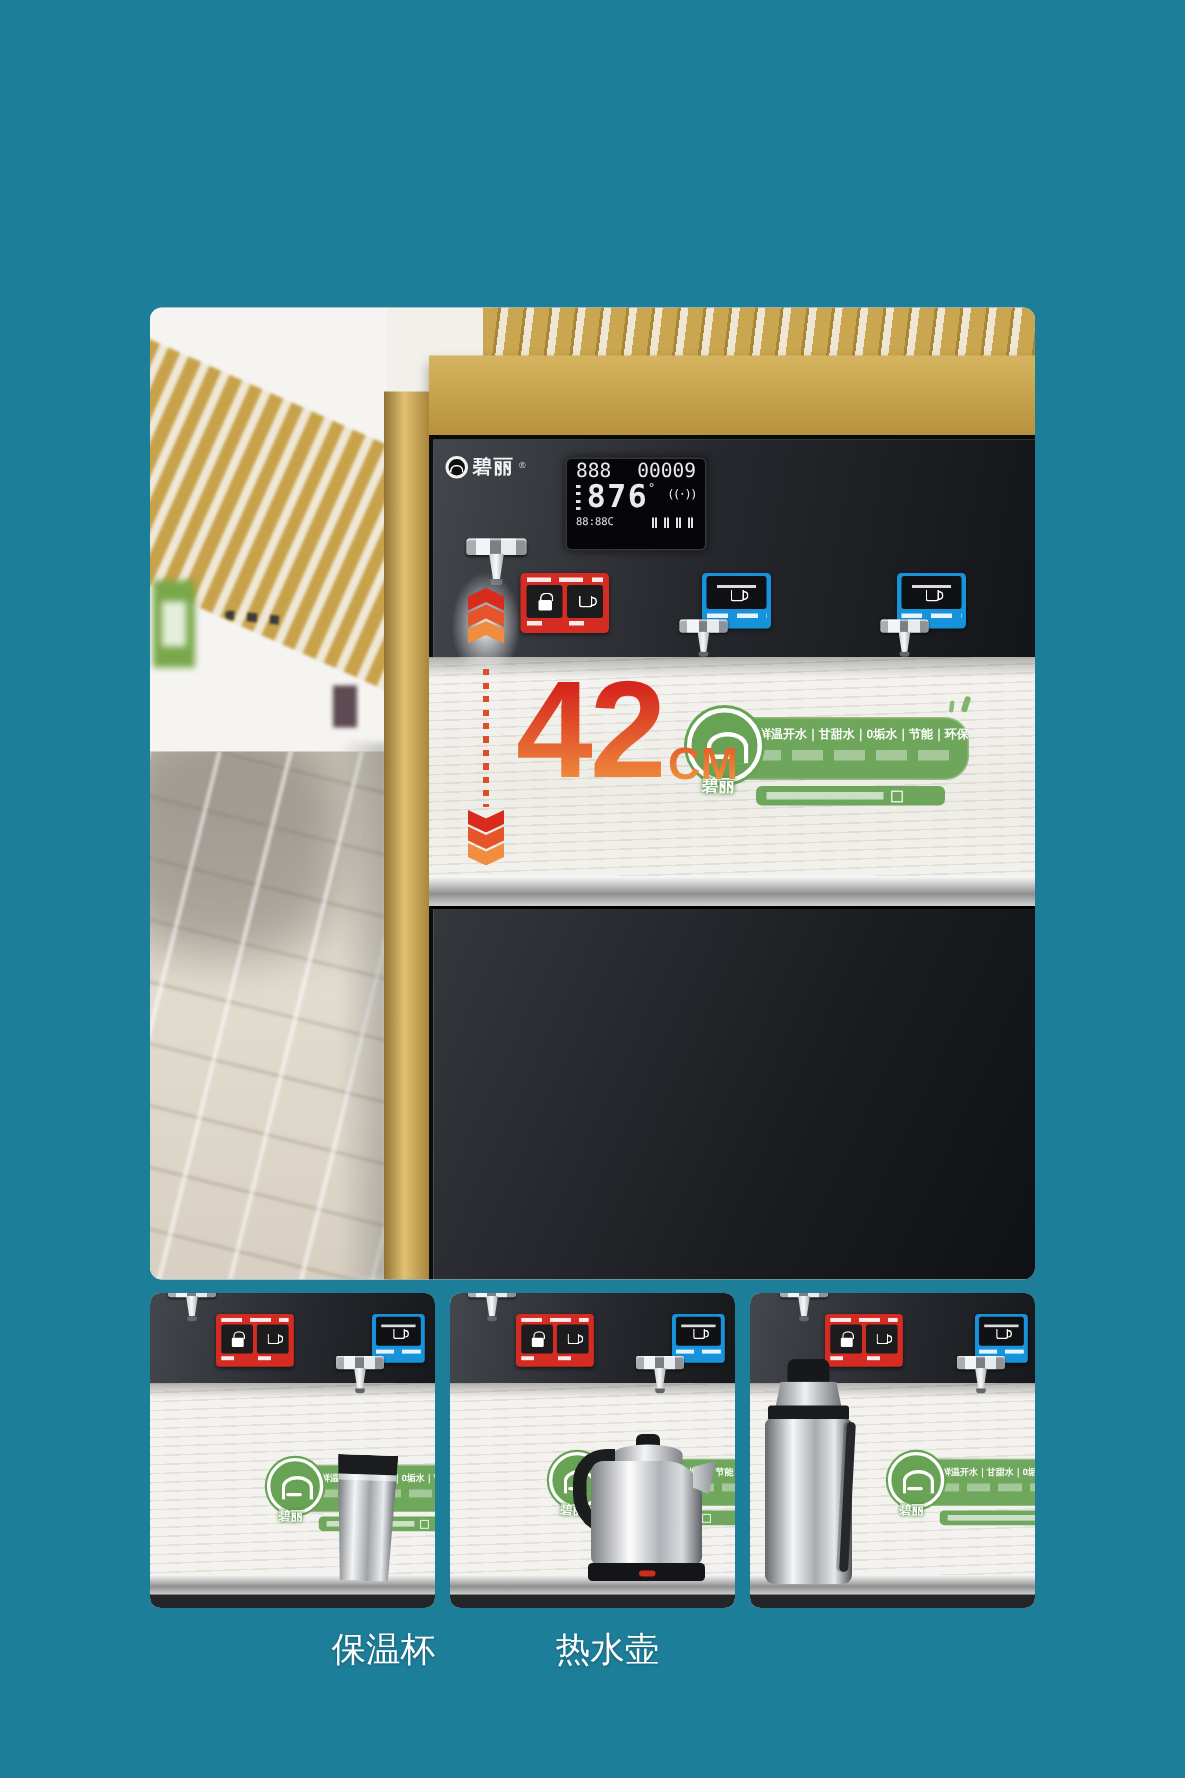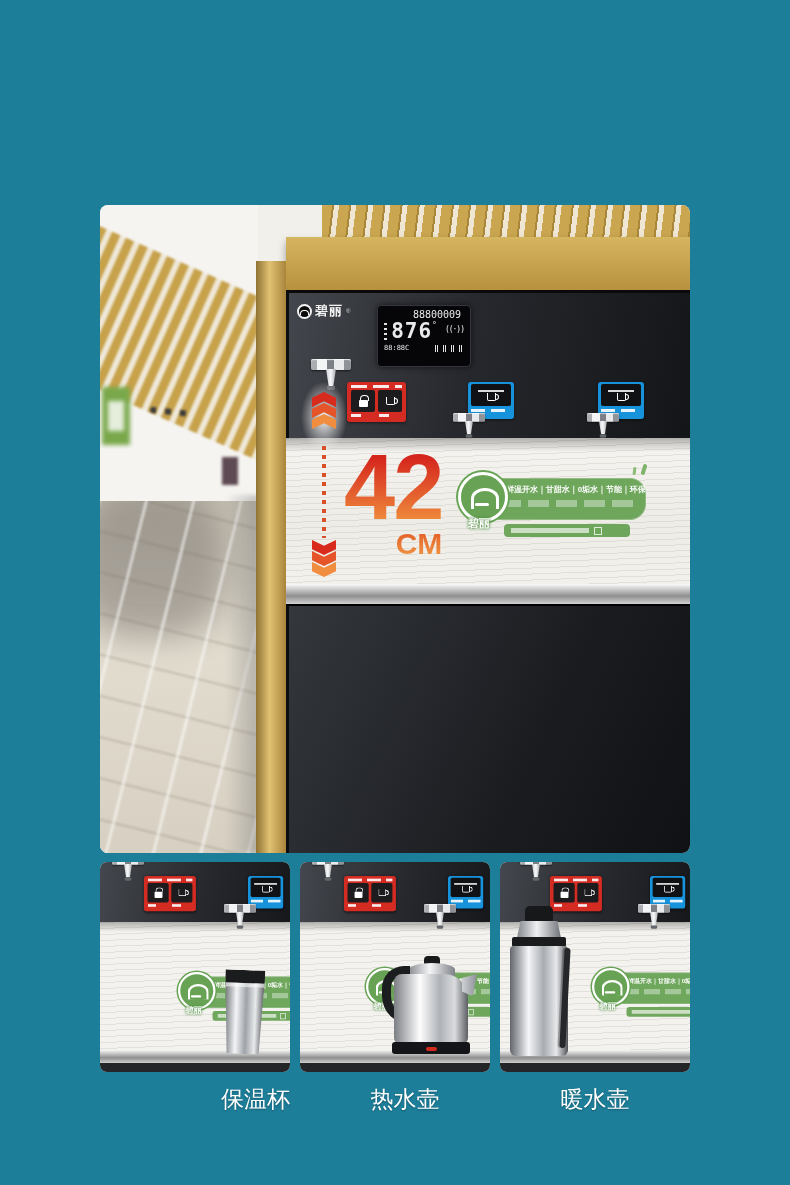--- a/index.html
+++ b/index.html
@@ -74,21 +74,21 @@
   .logo-circle { width:15px; height:15px; border-radius:50%; background:#0c0c0d; border:2px solid #f2f2f2; position:relative; }
   .logo-circle::before { content:""; position:absolute; left:1px; top:4px; width:7px; height:4px;
                          border:1.5px solid #fff; border-bottom:none; border-radius:4px 4px 0 0; }
   .logo-text { color:#f2f2f2; font-size:13px; font-weight:700; letter-spacing:1px; }
   .logo-reg { color:#d9d9d9; font-size:6px; vertical-align:super; }
 
   
   .display { position:absolute; left:88px; top:12px; width:94px; height:62px; background:#060608;
              border:1px solid #33363c; border-radius:4px; padding:5px 6px 4px; color:#e8eaec;
              font-family:"DejaVu Sans Mono",monospace; box-shadow:0 0 6px rgba(0,0,0,.6); }
-  .d-row1 { display:flex; justify-content:center; font-size:10px; line-height:7px;margin-left:26px; }
+  .d-row1 { display:flex; justify-content:space-between; font-size:13px; line-height:7px; }
   .d-row2 { display:flex; align-items:flex-start; margin-top:2px; }
   .d-colbars { width:7px; height:18px; margin-top:3px;
                background:repeating-linear-gradient(to bottom,#dfe2e6 0 2px,transparent 2px 5px); }
   .d-main { font-size:21px; font-weight:700; letter-spacing:1px; line-height:22px; margin-left:4px; }
   .d-deg { font-size:8px; margin-top:1px; }
   .d-sig { font-size:8px; margin-left:8px; margin-top:5px; letter-spacing:-1px; }
   .d-row3 { display:flex; justify-content:space-between; align-items:center; margin-top:2px; font-size:7px; }
   .d-sq { width:30px; height:7px;
           background:repeating-linear-gradient(90deg,transparent 0 1px,#dfe2e6 1px 2px,transparent 2px 3px,#dfe2e6 3px 4px,transparent 4px 8px); }
 
@@ -120,21 +120,21 @@
   .f-bar { height:11px; border-radius:2px;
            background:linear-gradient(90deg,#aaadb1 0 16%,#f3f4f6 16% 40%,#7c8086 40% 58%,#e8eaec 58% 82%,#8f9297 82%);
            box-shadow:inset 0 1px 1px rgba(255,255,255,.8), 0 1px 2px rgba(0,0,0,.6); }
   .f-spout { width:13px; height:17px; margin:-1px auto 0;
              background:linear-gradient(90deg,#c5c8cc,#f7f8f9 45%,#85888d);
              clip-path:polygon(12% 0,88% 0,68% 100%,32% 100%); }
   .f-tip { width:8px; height:4px; margin:0 auto; background:#63666b; border-radius:0 0 2px 2px; }
   .faucet.sm { transform:scale(.8); transform-origin:top left; }
 
   
-  .big42 { position:absolute; left:58px; top:155px; display:flex; align-items:flex-end; z-index:3;flex-direction:column; }
+  .big42 { position:absolute; left:58px; top:155px; display:flex; align-items:flex-end; z-index:3; }
   .n42 { font-size:92px; line-height:84px; font-weight:800;
          background:linear-gradient(to bottom,#d5261d 15%,#ef8a3c 90%);
          -webkit-background-clip:text; background-clip:text; color:transparent; letter-spacing:-2px; }
   .cm { font-size:30px; line-height:30px; font-weight:800; margin-left:3px; margin-bottom:4px;
         background:linear-gradient(to bottom,#e35a26,#f09a44);
         -webkit-background-clip:text; background-clip:text; color:transparent; }
 
   
   .indicator { position:absolute; left:24px; top:100px; width:28px; height:192px; z-index:4; }
   .glow { position:absolute; left:-10px; top:-10px; width:48px; height:74px;
@@ -520,15 +520,14 @@
       <div class="b-collar"></div>
       <div class="b-body"></div>
       <div class="b-handle"></div>
     </div>
     <div class="t-band"></div>
     <div class="t-foot"></div>
   </div>
 
   <div class="thumb-label lb1">保温杯</div>
   <div class="thumb-label lb2">热水壶</div>
-  <div class="thumb-label lb3">暖水壶</div>
 
 </div>
 
 </body></html>

